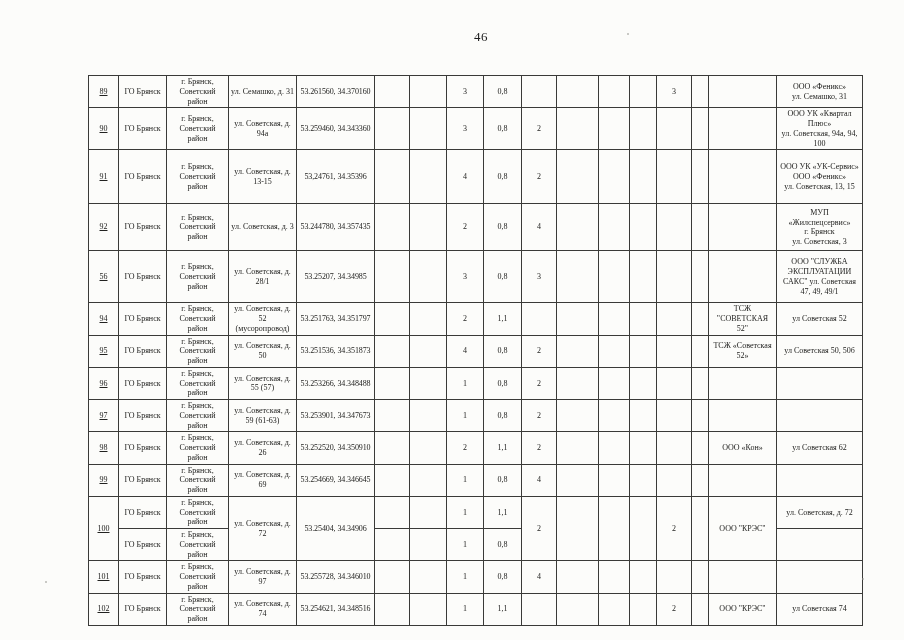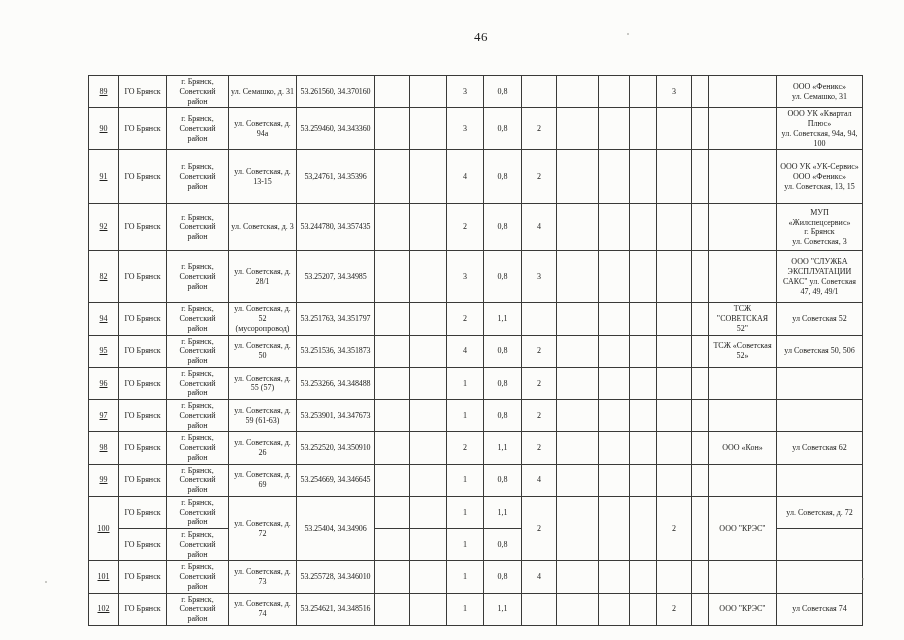--- a/index.html
+++ b/index.html
@@ -140,21 +140,21 @@
           <td class="col-e4"></td>
           <td class="col-e5"></td>
           <td class="col-c3"></td>
           <td class="col-e6"></td>
           <td class="col-org"></td>
           <td class="col-addr">МУП «Жилспецсервис»
 г. Брянск
 ул. Советская, 3</td>
         </tr>
         <tr style="height: 52px;">
-          <td class="col-num">82</td>
+          <td class="col-num">56</td>
           <td class="col-go">ГО Брянск</td>
           <td class="col-rayon">г. Брянск,
 Советский район</td>
           <td class="col-street">ул. Советская, д. 28/1</td>
           <td class="col-coords">53.25207, 34.34985</td>
           <td class="col-e1"></td>
           <td class="col-e2"></td>
           <td class="col-c1">3</td>
           <td class="col-ratio">0,8</td>
           <td class="col-c2">3</td>
@@ -315,21 +315,21 @@
           <td class="col-e2"></td>
           <td class="col-c1">1</td>
           <td class="col-ratio">0,8</td>
           <td class="col-addr"></td>
         </tr>
         <tr style="height: 28px;">
           <td class="col-num">101</td>
           <td class="col-go">ГО Брянск</td>
           <td class="col-rayon">г. Брянск,
 Советский район</td>
-          <td class="col-street">ул. Советская, д. 73</td>
+          <td class="col-street">ул. Советская, д. 97</td>
           <td class="col-coords">53.255728, 34.346010</td>
           <td class="col-e1"></td>
           <td class="col-e2"></td>
           <td class="col-c1">1</td>
           <td class="col-ratio">0,8</td>
           <td class="col-c2">4</td>
           <td class="col-e3"></td>
           <td class="col-e4"></td>
           <td class="col-e5"></td>
           <td class="col-c3"></td>

